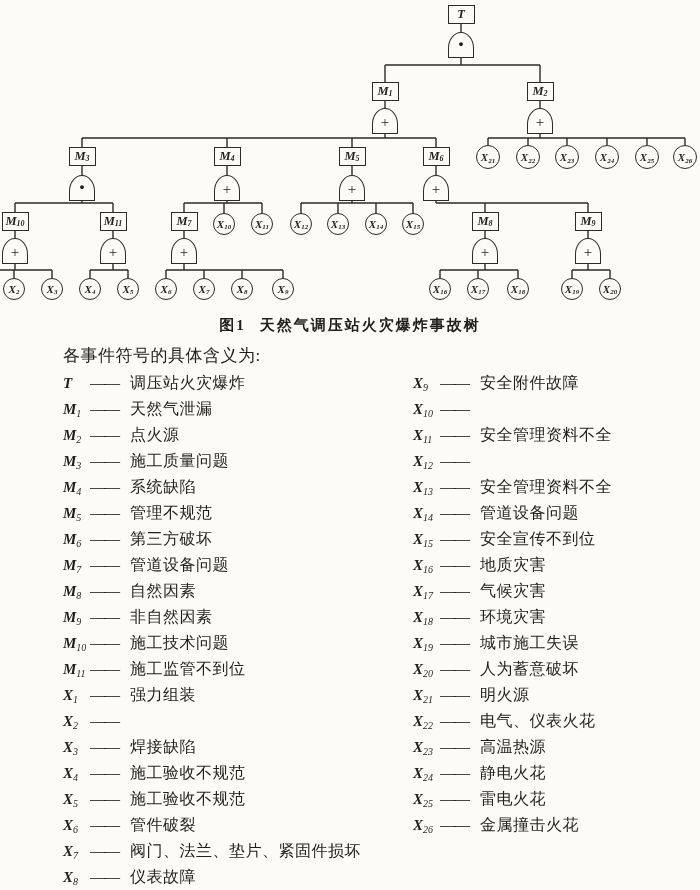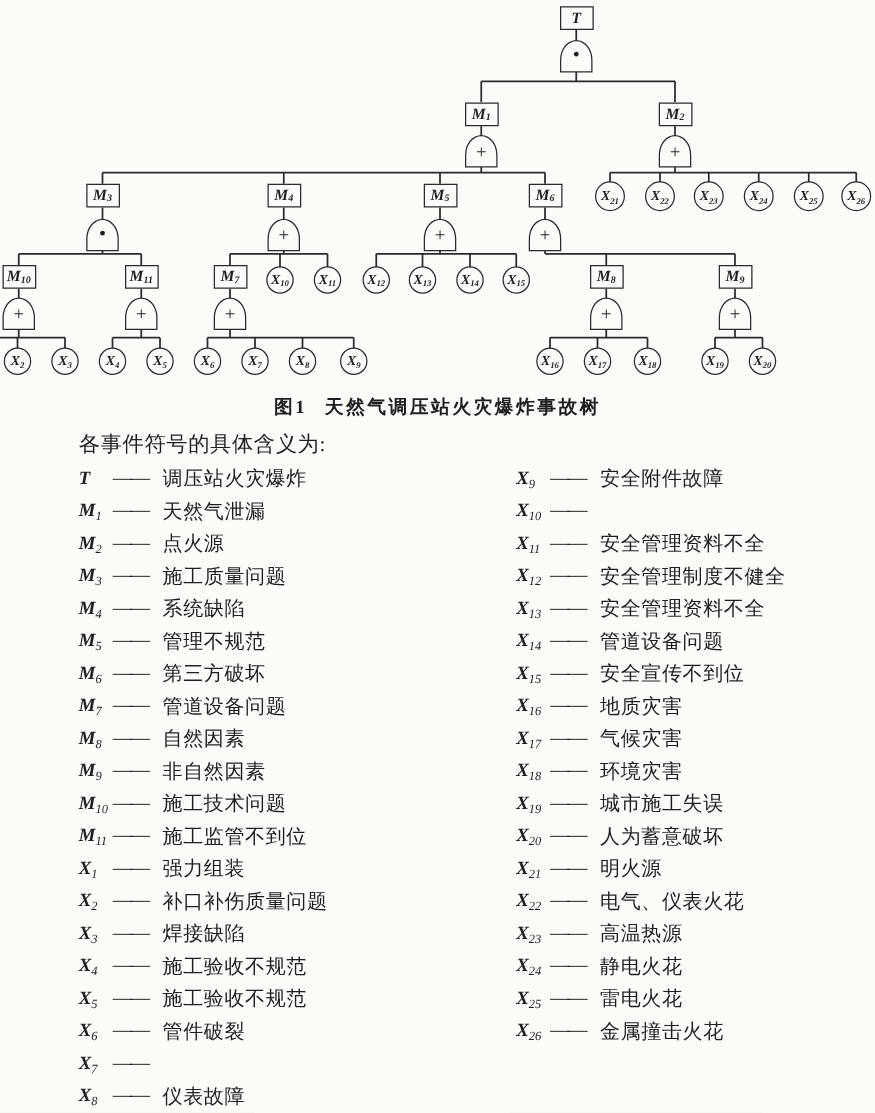--- a/index.html
+++ b/index.html
@@ -373,21 +373,20 @@
         </span>
         <span class="ldash">——</span>
         <span class="ldesc">强力组装</span>
       </div>
       <div class="lrow">
         <span class="lsym">
           <i>X</i>
           <sub>2</sub>
         </span>
         <span class="ldash">——</span>
-        <span class="ldesc">补口补伤质量问题</span>
       </div>
       <div class="lrow">
         <span class="lsym">
           <i>X</i>
           <sub>3</sub>
         </span>
         <span class="ldash">——</span>
         <span class="ldesc">焊接缺陷</span>
       </div>
       <div class="lrow">
@@ -413,20 +412,21 @@
         </span>
         <span class="ldash">——</span>
         <span class="ldesc">管件破裂</span>
       </div>
       <div class="lrow">
         <span class="lsym">
           <i>X</i>
           <sub>7</sub>
         </span>
         <span class="ldash">——</span>
+        <span class="ldesc">阀门、法兰、垫片、紧固件损坏</span>
       </div>
       <div class="lrow">
         <span class="lsym">
           <i>X</i>
           <sub>8</sub>
         </span>
         <span class="ldash">——</span>
         <span class="ldesc">仪表故障</span>
       </div>
     </div>
@@ -453,21 +453,20 @@
         </span>
         <span class="ldash">——</span>
         <span class="ldesc">安全管理资料不全</span>
       </div>
       <div class="lrow">
         <span class="lsym">
           <i>X</i>
           <sub>12</sub>
         </span>
         <span class="ldash">——</span>
-        <span class="ldesc">安全管理制度不健全</span>
       </div>
       <div class="lrow">
         <span class="lsym">
           <i>X</i>
           <sub>13</sub>
         </span>
         <span class="ldash">——</span>
         <span class="ldesc">安全管理资料不全</span>
       </div>
       <div class="lrow">

